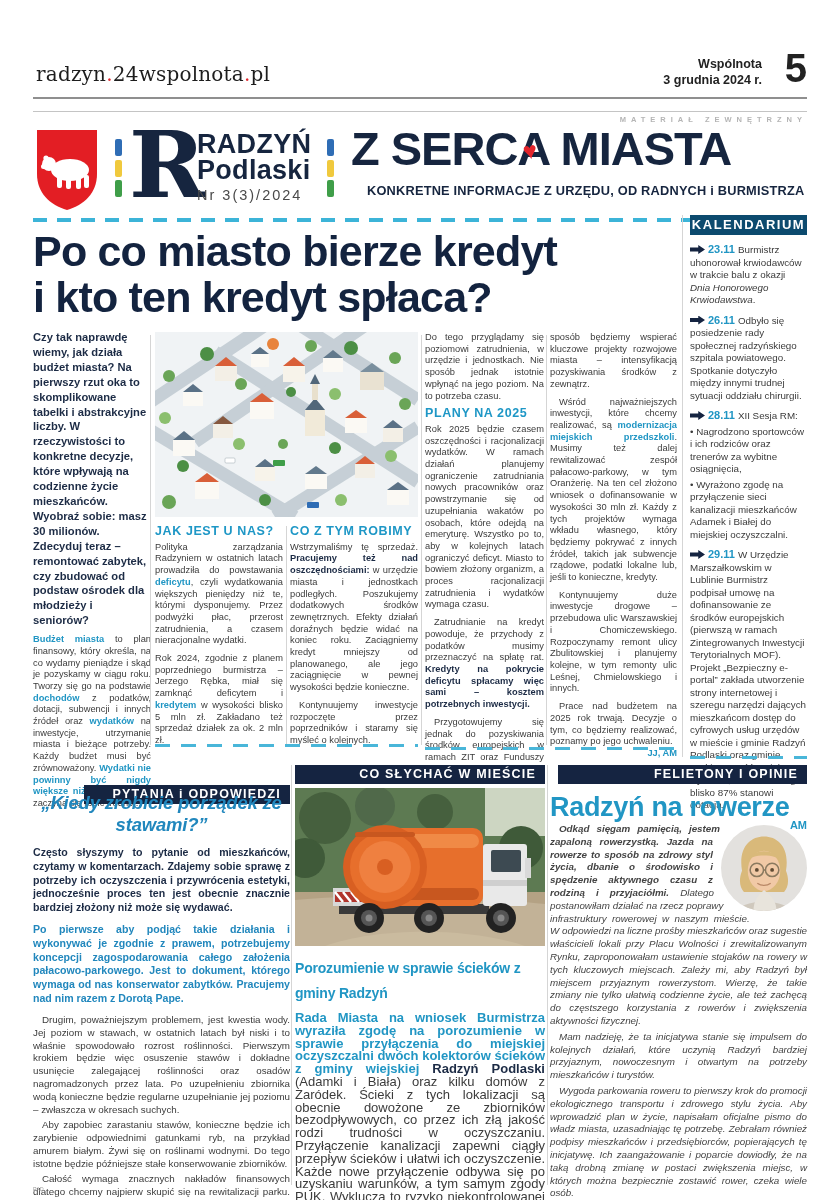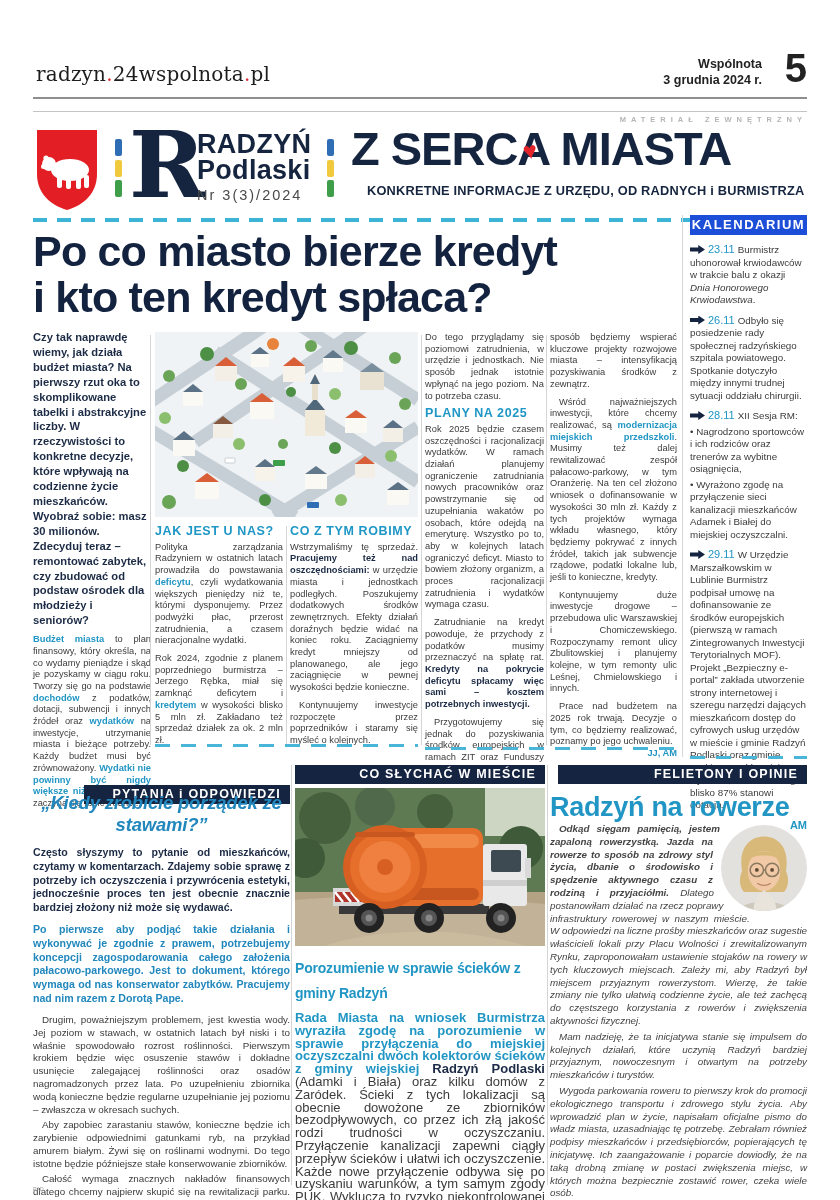--- a/index.html
+++ b/index.html
@@ -49,25 +49,25 @@
   .sec-head{font-size:12.5px;font-weight:800;color:#1e97c6;letter-spacing:.6px;margin-bottom:4px;text-align:left;}
   .col1{left:33px;top:330px;width:118px;}
   .city-illustration{left:155px;top:332px;width:263px;height:185px;}
   .col2{left:155px;top:526px;width:128px;}
   .col3{left:290px;top:526px;width:128px;}
   .col4{left:425px;top:332px;width:119px;}
   .col5{left:550px;top:332px;width:127px;}
 
   
   .sidebar{left:690px;top:215px;width:117px;}
-  .k-header{background:#1d4ed8;color:#fff;font-size:13px;font-weight:800;letter-spacing:1.5px;text-align:center;height:20px;line-height:20px;margin-bottom:8px;}
+  .k-header{background:#0c4a6e;color:#fff;font-size:13px;font-weight:800;letter-spacing:1.5px;text-align:center;height:20px;line-height:20px;margin-bottom:8px;}
   .k-entry{font-size:9.8px;line-height:12.5px;margin-bottom:7px;text-align:left;}
   .k-arrow{display:inline-block;width:15px;height:9px;background:#152441;vertical-align:-1px;margin-right:3px;
     clip-path:polygon(0 28%,55% 28%,55% 0,100% 50%,55% 100%,55% 72%,0 72%);}
-  .k-date{font-weight:400;color:#2196c4;font-size:11px;margin-right:3px;}
+  .k-date{font-weight:700;color:#2196c4;font-size:11px;margin-right:3px;}
   .k-bullet{font-size:9.8px;line-height:12.5px;margin-top:3px;text-align:left;}
   .k-byline{text-align:right;font-weight:800;color:var(--teal);font-size:11px;margin-top:4px;}
 
   
   .vline{width:1px;background:var(--gray-line);}
 
   
   .bar{height:19px;background:#152441;color:#fff;font-size:12.5px;font-weight:800;letter-spacing:1.2px;line-height:19px;text-align:right;padding-right:9px;}
 
   

